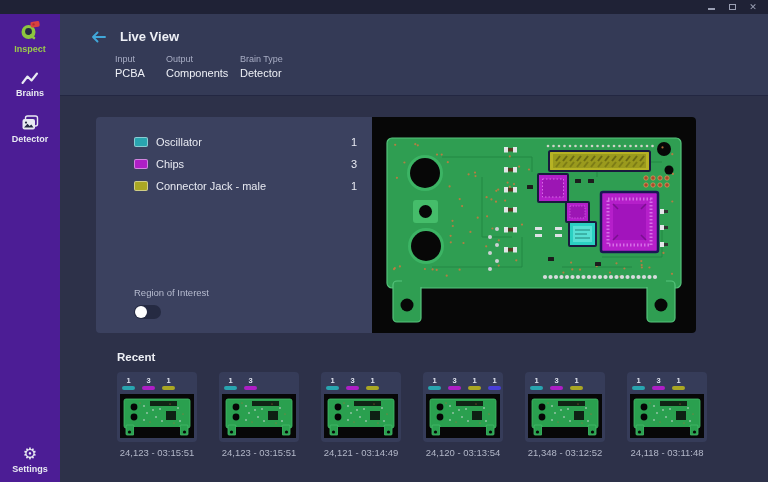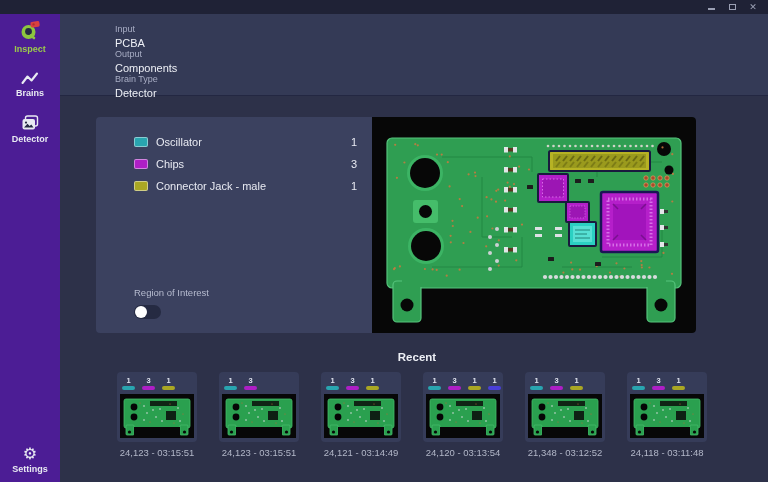--- a/index.html
+++ b/index.html
@@ -26,21 +26,21 @@
   .si-datasets { margin-top:16px; }
   .si-settings { margin-top:auto; margin-bottom:8px; }
   .gear { font-size:16px; line-height:16px; color:#e8eaf2; }
 
   
   .header { position:absolute; top:14px; left:60px; width:708px; height:82px; background:#343a56;
             border-bottom:1px solid #232742; }
   .hdr-title-row { display:flex; align-items:center; gap:12px; padding:15px 0 0 30px; }
   .back-btn { width:18px; height:14px; cursor:pointer; display:flex; align-items:center; }
   .hdr-title { color:#eef0f6; font-size:13px; font-weight:700; }
-  .hdr-fields { display:flex; padding:10px 0 0 55px;flex-direction:column; }
+  .hdr-fields { display:flex; padding:10px 0 0 55px; }
   .hf { display:flex; flex-direction:column; gap:3px; }
   .hf .f-label { font-size:9px; color:#a8adc4; }
   .hf .f-value { font-size:11px; color:#eef0f6; }
   .hf-0 { width:51px; } .hf-1 { width:74px; } .hf-2 { width:62px; } .hf-3 { width:75px; }
 
   
   .panel { position:absolute; top:117px; left:96px; width:600px; height:216px; background:#3b415f;
            border-radius:4px; display:flex; }
   .panel-left { width:276px; height:216px; padding:14px 15px 14px 38px; display:flex; flex-direction:column; }
   .classes-header { display:flex; justify-content:space-between; margin-bottom:7px; }
@@ -52,21 +52,21 @@
   .roi-block { margin-top:auto; }
   .roi-label { font-size:9.5px; color:#b6bbcf; margin-bottom:7px; }
   .toggle { width:27px; height:14px; border-radius:7px; background:#252a42; position:relative; cursor:pointer; }
   .toggle .knob { position:absolute; top:1px; left:1px; width:12px; height:12px; border-radius:50%; background:#ffffff; }
 
   .panel-image { width:324px; height:216px; border-radius:0 4px 4px 0; overflow:hidden; }
   .panel-image svg { display:block; }
 
   
   .recent { position:absolute; top:351px; left:117px; width:600px; }
-  .recent-title { font-size:11.5px; font-weight:700; color:#eef0f6; margin-bottom:9px;text-align:center; }
+  .recent-title { font-size:11.5px; font-weight:700; color:#eef0f6; margin-bottom:9px; }
   .cards { display:flex; gap:22px; }
   .card-cell { display:flex; flex-direction:column; align-items:center; }
   .card { width:80px; height:70px; background:#363c59; border-radius:4px; padding:4px 0 0 5px; cursor:pointer; }
   .badges { display:flex; gap:7px; height:15px; }
   .badge { width:13px; display:flex; flex-direction:column; align-items:center; }
   .bnum { font-size:7.5px; font-weight:700; color:#dfe3ee; line-height:9px; }
   .bbar { width:13px; height:4px; border-radius:2px; margin-top:1px; }
   .thumb { margin:3px 0 0 -2px; }
   .tstamp { margin-top:5px; font-size:9.5px; color:#b2b7c8; }
 </style>
@@ -113,20 +113,28 @@
       </svg>
       <span class="lbl">Detector</span>
     </div>
     <div class="side-item si-settings">
       <span class="gear">⚙</span>
       <span class="lbl">Settings</span>
     </div>
   </div>
 
   <div class="header">
+    <div class="hdr-title-row">
+      <div class="back-btn">
+        <svg width="17" height="14" viewBox="0 0 17 14">
+          <path d="M15 7 H3 M7.5 2.5 L3 7 L7.5 11.5" fill="none" stroke="#41a7d9" stroke-width="1.9" stroke-linecap="round" stroke-linejoin="round"></path>
+        </svg>
+      </div>
+      <span class="hdr-title">Live View</span>
+    </div>
     <div class="hdr-fields">
       <div class="hf hf-0">
         <span class="f-label">Input</span>
         <span class="f-value">PCBA</span>
       </div>
       <div class="hf hf-1">
         <span class="f-label">Output</span>
         <span class="f-value">Components</span>
       </div>
       <div class="hf hf-2">

